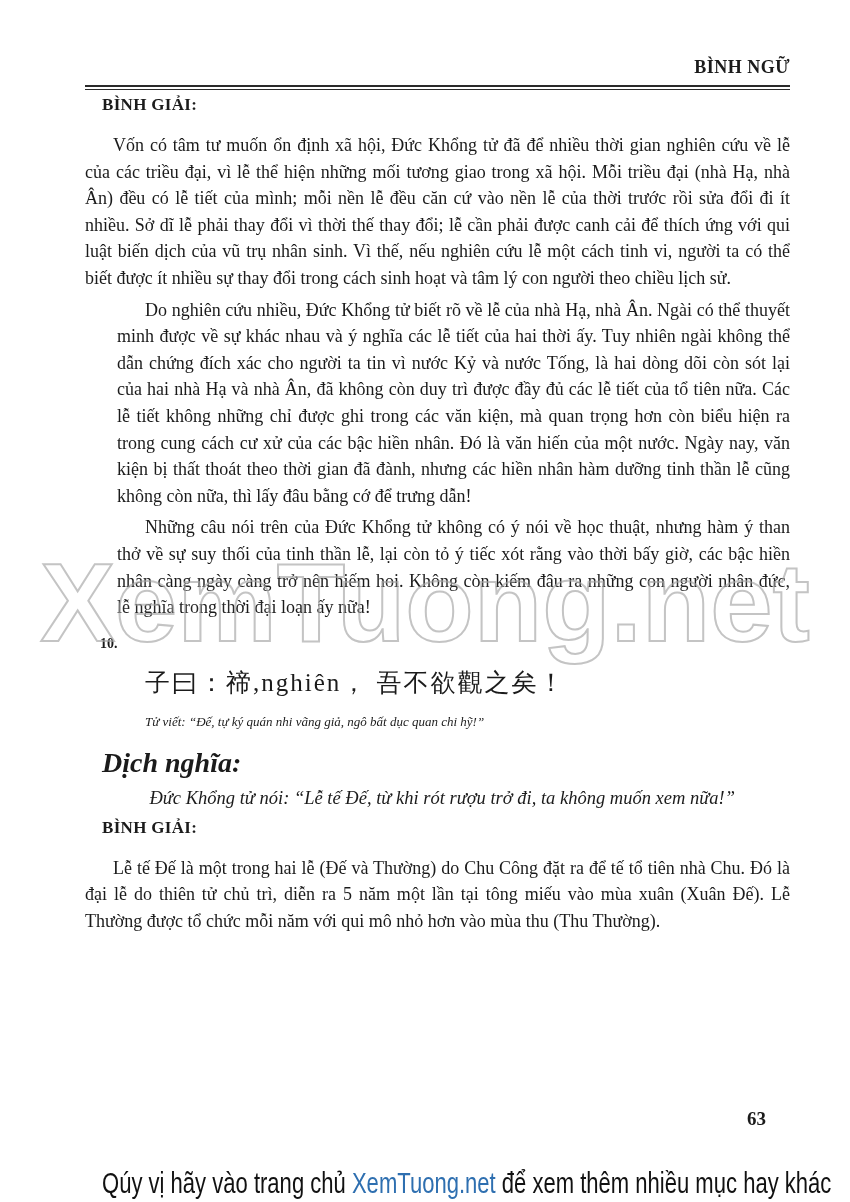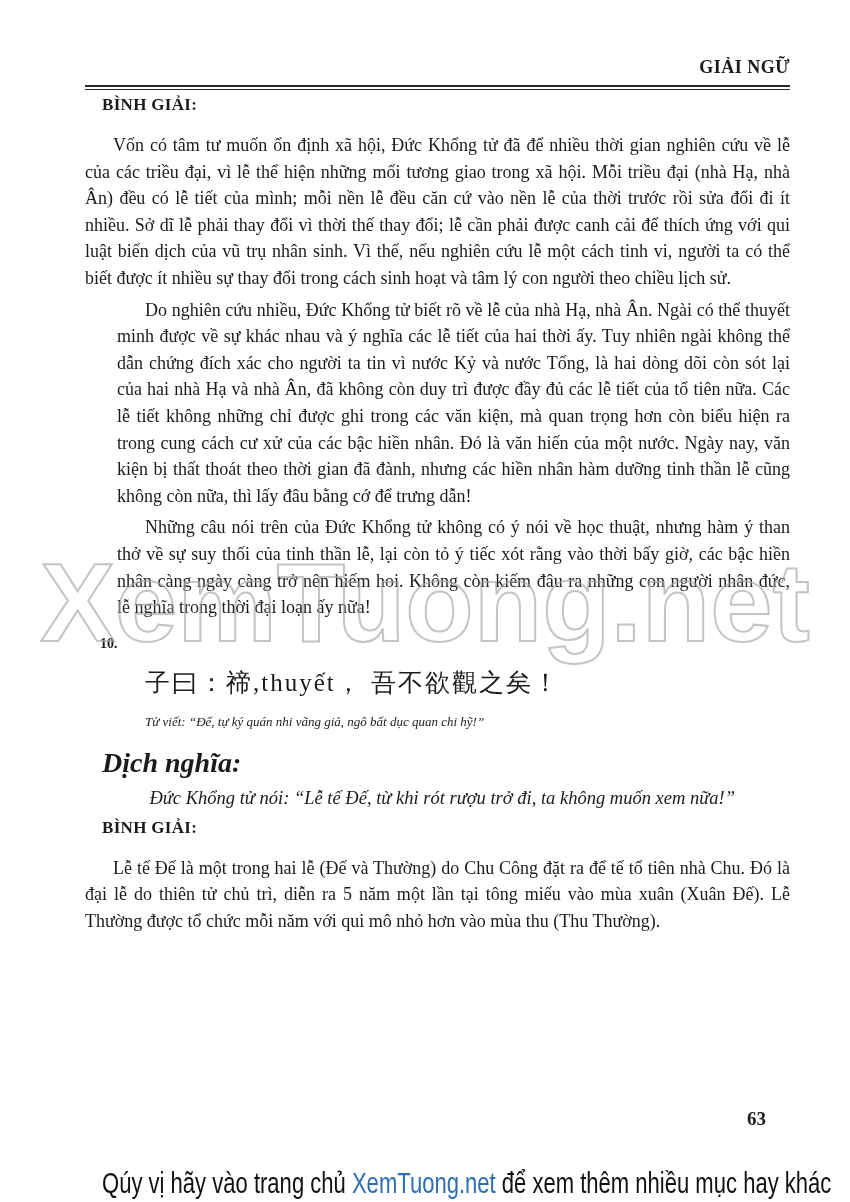--- a/index.html
+++ b/index.html
@@ -120,35 +120,35 @@
     cursor: pointer;
   }
 </style>
 </head>
 <body>
 
 <div class="page">
   <div class="content">
 
     <div class="running-head">
-      <span>GIẢI NGỮ</span>
+      <span>BÌNH NGỮ</span>
     </div>
     <div class="header-rule"></div>
 
     <h2 class="h-commentary">BÌNH GIẢI:</h2>
 
     <p class="para"><span>Vốn có tâm tư muốn ổn định xã hội, Đức Khổng tử đã để nhiều thời gian nghiên cứu về </span><span class="it">lễ</span><span> của các triều đại, vì </span><span class="it">lễ</span><span> thể hiện những mối tương giao trong xã hội. Mỗi triều đại (nhà Hạ, nhà Ân) đều có lễ tiết của mình; mỗi nền lễ đều căn cứ vào nền lễ của thời trước rồi sửa đổi đi ít nhiều. Sở dĩ lễ phải thay đổi vì thời thế thay đổi; lễ cần phải được canh cải để thích ứng với qui luật biến dịch của vũ trụ nhân sinh. Vì thế, nếu nghiên cứu lễ một cách tinh vi, người ta có thể biết được ít nhiều sự thay đổi trong cách sinh hoạt và tâm lý con người theo chiều lịch sử.</span></p>
 
     <p class="para flow">Do nghiên cứu nhiều, Đức Khổng tử biết rõ về lễ của nhà Hạ, nhà Ân. Ngài có thể thuyết minh được về sự khác nhau và ý nghĩa các lễ tiết của hai thời ấy. Tuy nhiên ngài không thể dẫn chứng đích xác cho người ta tin vì nước Kỷ và nước Tống, là hai dòng dõi còn sót lại của hai nhà Hạ và nhà Ân, đã không còn duy trì được đầy đủ các lễ tiết của tổ tiên nữa. Các lễ tiết không những chỉ được ghi trong các văn kiện, mà quan trọng hơn còn biểu hiện ra trong cung cách cư xử của các bậc hiền nhân. Đó là văn hiến của một nước. Ngày nay, văn kiện bị thất thoát theo thời gian đã đành, nhưng các hiền nhân hàm dưỡng tinh thần lễ cũng không còn nữa, thì lấy đâu bằng cớ để trưng dẫn!</p>
 
     <p class="para flow">Những câu nói trên của Đức Khổng tử không có ý nói về học thuật, nhưng hàm ý than thở về sự suy thối của tinh thần lễ, lại còn tỏ ý tiếc xót rằng vào thời bấy giờ, các bậc hiền nhân càng ngày càng trở nên hiếm hoi. Không còn kiếm đâu ra những con người nhân đức, lễ nghĩa trong thời đại loạn ấy nữa!</p>
 
     <h3 class="section-num">10.</h3>
 
-    <div class="chinese">子曰：禘,thuyết， 吾不欲觀之矣！</div>
+    <div class="chinese">子曰：禘,nghiên， 吾不欲觀之矣！</div>
 
     <div class="translit">Tử viết: “Đế, tự ký quán nhi vãng giả, ngô bất dục quan chi hỹ!”</div>
 
     <h2 class="h-dich">Dịch nghĩa:</h2>
 
     <div class="translation">Đức Khổng tử nói: “Lễ tế Đế, từ khi rót rượu trở đi, ta không muốn xem nữa!”</div>
 
     <h2 class="h-commentary">BÌNH GIẢI:</h2>
 
     <p class="para">Lễ tế Đế là một trong hai lễ (Đế và Thường) do Chu Công đặt ra để tế tổ tiên nhà Chu. Đó là đại lễ do thiên tử chủ trì, diễn ra 5 năm một lần tại tông miếu vào mùa xuân (Xuân Đế). Lễ Thường được tổ chức mỗi năm với qui mô nhỏ hơn vào mùa thu (Thu Thường).</p>

